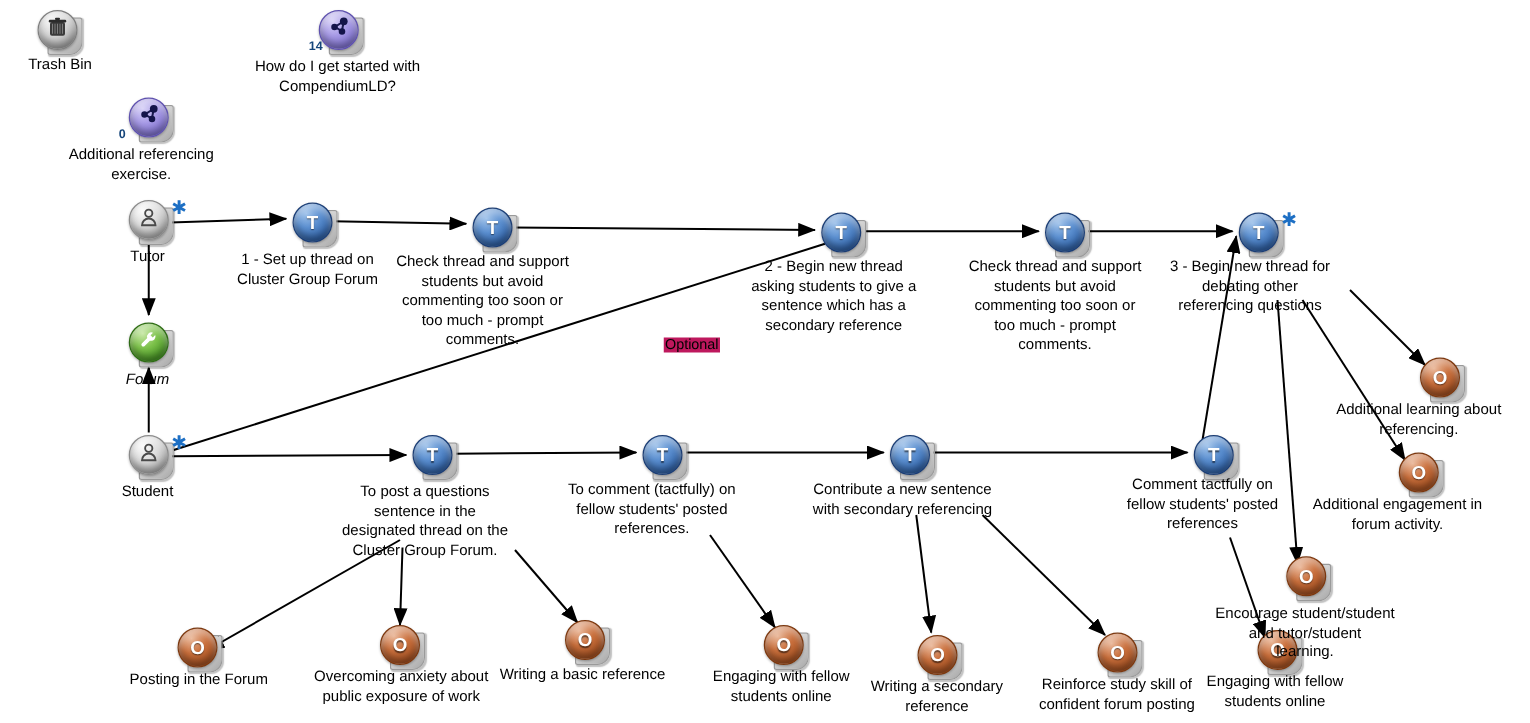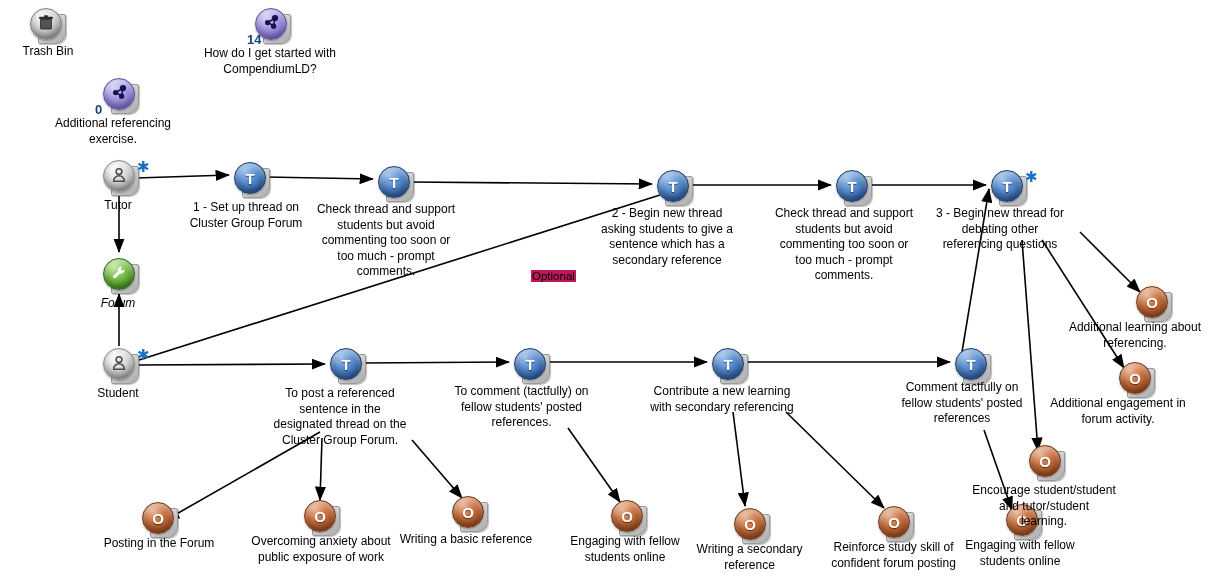--- a/index.html
+++ b/index.html
@@ -25,21 +25,21 @@
     box-shadow:inset 0 -4px 6px rgba(0,0,0,.32), inset 0 4px 5px rgba(255,255,255,.45), 0 1px 2px rgba(0,0,0,.3);
   }
   .ball.task{background:radial-gradient(circle at 34% 26%,#9fc2ea 0%,#5b8fd0 38%,#2a5ba0 80%,#1e4480 100%);border:1px solid #1c3d73;}
   .ball.outcome{background:radial-gradient(circle at 34% 26%,#eab89a 0%,#c96f3c 40%,#9c4a1c 82%,#7d3a12 100%);border:1px solid #7a3810;}
   .ball.role{background:radial-gradient(circle at 34% 26%,#fbfbfb 0%,#dcdcdc 40%,#a9a9a9 82%,#8d8d8d 100%);border:1px solid #8a8a8a;}
   .ball.tool{background:radial-gradient(circle at 34% 26%,#c9e8a8 0%,#7cc14a 40%,#3f8d1f 82%,#2f6e16 100%);border:1px solid #2e6b16;}
   .ball.trash{background:radial-gradient(circle at 34% 26%,#f6f6f6 0%,#d4d4d4 42%,#9d9d9d 84%,#848484 100%);border:1px solid #7f7f7f;}
   .ball.map{background:radial-gradient(circle at 34% 26%,#d8d2f7 0%,#a79ae6 40%,#7a6ccd 82%,#6255b4 100%);border:1px solid #5e51ad;}
   .glyph{display:block;}
   .label{position:absolute;font-size:12px;line-height:15.5px;text-align:center;color:#000;white-space:pre-line;}
-  .count{position:absolute;font-size:13px;color:#15457a;font-weight:bold;}
+  .count{position:absolute;font-size:10px;color:#15457a;font-weight:bold;}
   .star{position:absolute;font-size:15px;color:#1d6fc4;font-weight:bold;line-height:10px;}
   .edgelabel{position:absolute;font-size:11.5px;color:#000;background:#be185d;padding:0 1px;}
 </style>
 </head>
 <body>
 
 <div id="canvas">
   <svg class="edges" viewBox="0 0 1224 578">
     <defs>
       <marker id="arrowhead" markerWidth="9" markerHeight="7" refX="8.4" refY="3.5" orient="auto" markerUnits="strokeWidth">
@@ -218,21 +218,21 @@
 debating other
 referencing questions</div>
       </div>
       <div class="node" style="left: 330px; top: 348px;">
         <div class="icon">
           <span class="plate"></span>
           <span class="ball task">
             <span class="glyph">T</span>
           </span>
         </div>
-        <div class="label" style="left: -90px; top: 38px; width: 200px;">To post a referenced
+        <div class="label" style="left: -90px; top: 38px; width: 200px;">To post a questions
 sentence in the
 designated thread on the
 Cluster Group Forum.</div>
       </div>
       <div class="node" style="left: 514px; top: 348px;">
         <div class="icon">
           <span class="plate"></span>
           <span class="ball task">
             <span class="glyph">T</span>
           </span>
@@ -241,21 +241,21 @@
 fellow students' posted
 references.</div>
       </div>
       <div class="node" style="left: 712px; top: 348px;">
         <div class="icon">
           <span class="plate"></span>
           <span class="ball task">
             <span class="glyph">T</span>
           </span>
         </div>
-        <div class="label" style="left: -90px; top: 36px; width: 200px;">Contribute a new learning
+        <div class="label" style="left: -90px; top: 36px; width: 200px;">Contribute a new sentence
 with secondary referencing</div>
       </div>
       <div class="node" style="left: 955px; top: 348px;">
         <div class="icon">
           <span class="plate"></span>
           <span class="ball task">
             <span class="glyph">T</span>
           </span>
         </div>
         <div class="label" style="left: -88px; top: 32px; width: 190px;">Comment tactfully on

